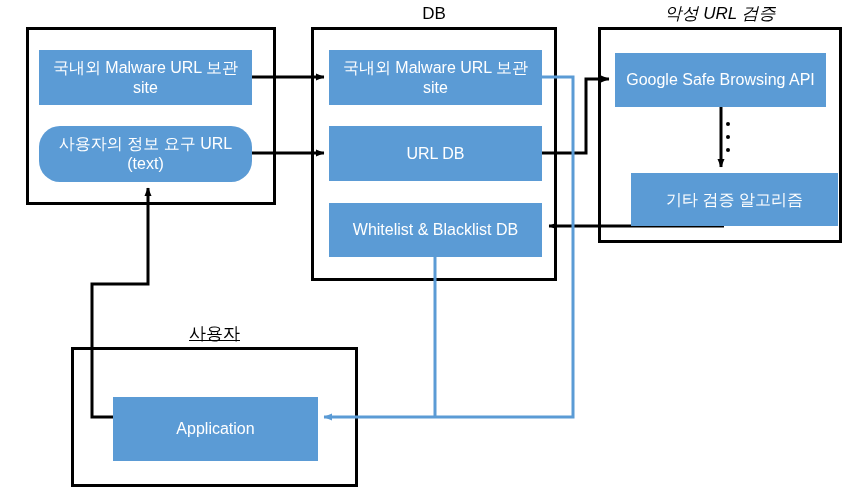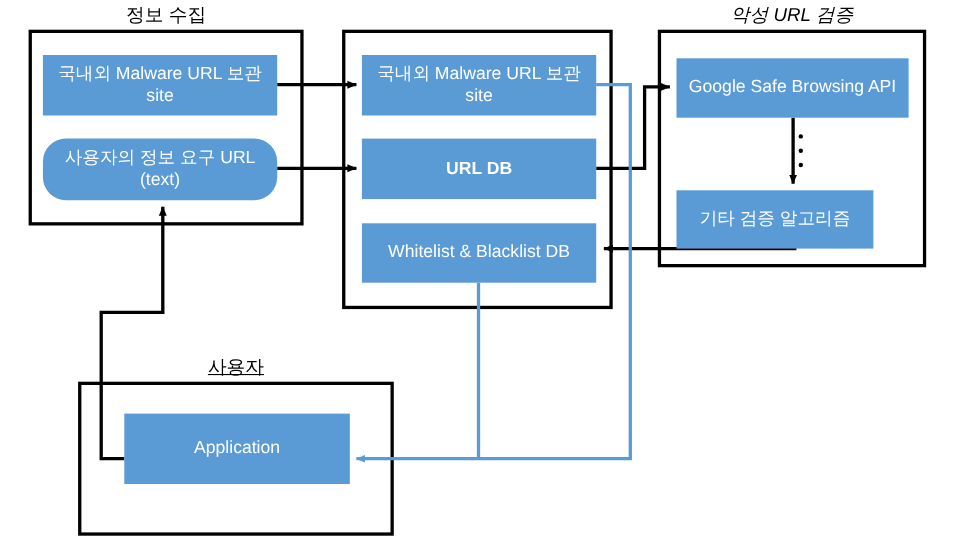--- a/index.html
+++ b/index.html
@@ -19,21 +19,21 @@
   svg.wires{position:absolute;left:0;top:0;width:868px;height:499px;overflow:visible;}
   .dots{position:absolute;display:flex;flex-direction:column;align-items:center;
         justify-content:space-between;}
   .dots i{display:block;width:4px;height:4px;border-radius:50%;background:#000;}
 </style>
 </head>
 <body>
 
 <div id="stage">
 
-  <div class="group-title" style="left:26px;top:4px;width:250px;">정보 수집</div>
+  <div class="group-title" style="left:311px;top:4px;width:246px;">DB</div>
   <div class="group-title" style="left:598px;top:4px;width:244px;font-style:italic;">악성 URL 검증</div>
   <div class="group-title" style="left:71px;top:324px;width:287px;text-decoration:underline;">사용자</div>
 
   <div class="group-box" style="left:26px;top:27px;width:250px;height:178px;"></div>
   <div class="group-box" style="left:311px;top:27px;width:246px;height:254px;"></div>
   <div class="group-box" style="left:598px;top:27px;width:244px;height:216px;"></div>
   <div class="group-box" style="left:71px;top:347px;width:287px;height:140px;"></div>
 
   <svg class="wires" viewBox="0 0 868 499">
     <defs>
@@ -71,21 +71,21 @@
   <div class="dots" style="left:725px;top:122px;width:6px;height:30px;">
     <i></i>
       <i></i>
       <i></i>
   </div>
 
   <div class="node" style="left:39px;top:50px;width:213px;height:55px;">국내외 Malware URL 보관 site</div>
   <div class="node" style="left:39px;top:126px;width:213px;height:56px;border-radius:21px;">사용자의 정보 요구 URL (text)</div>
 
   <div class="node" style="left:329px;top:50px;width:213px;height:55px;">국내외 Malware URL 보관 site</div>
-  <div class="node" style="left:329px;top:126px;width:213px;height:55px;font-weight:bold;">URL DB</div>
+  <div class="node" style="left:329px;top:126px;width:213px;height:55px;">URL DB</div>
   <div class="node" style="left:329px;top:203px;width:213px;height:54px;">Whitelist &amp; Blacklist DB</div>
 
   <div class="node" style="left:615px;top:53px;width:211px;height:54px;">Google Safe Browsing API</div>
-  <div class="node" style="left:615px;top:173px;width:179px;height:53px;">기타 검증 알고리즘</div>
+  <div class="node" style="left:631px;top:173px;width:207px;height:53px;">기타 검증 알고리즘</div>
 
-  <div class="node" style="left:113px;top:376px;width:205px;height:64px;">Application</div>
+  <div class="node" style="left:113px;top:397px;width:205px;height:64px;">Application</div>
 
 </div>
 
 </body></html>

